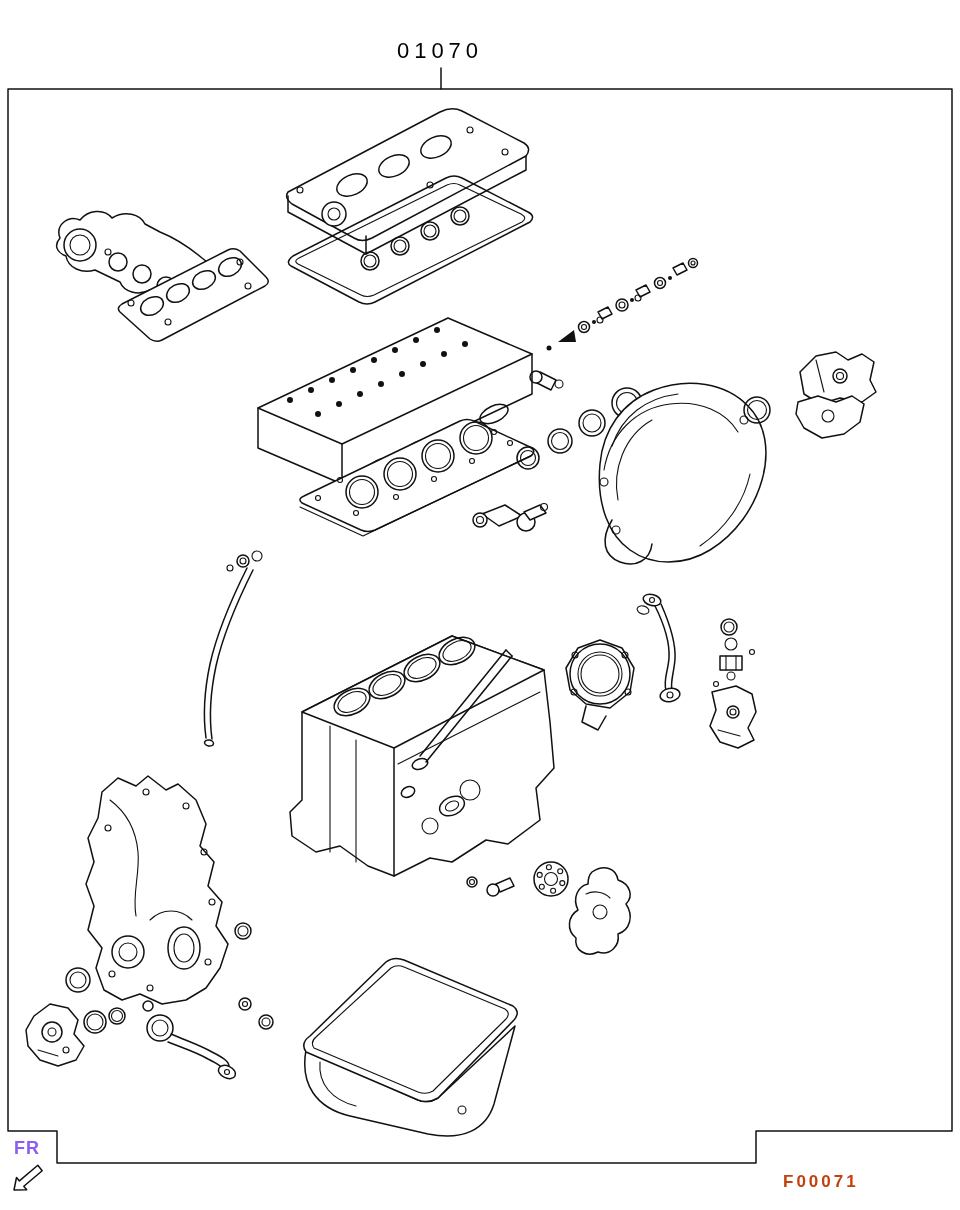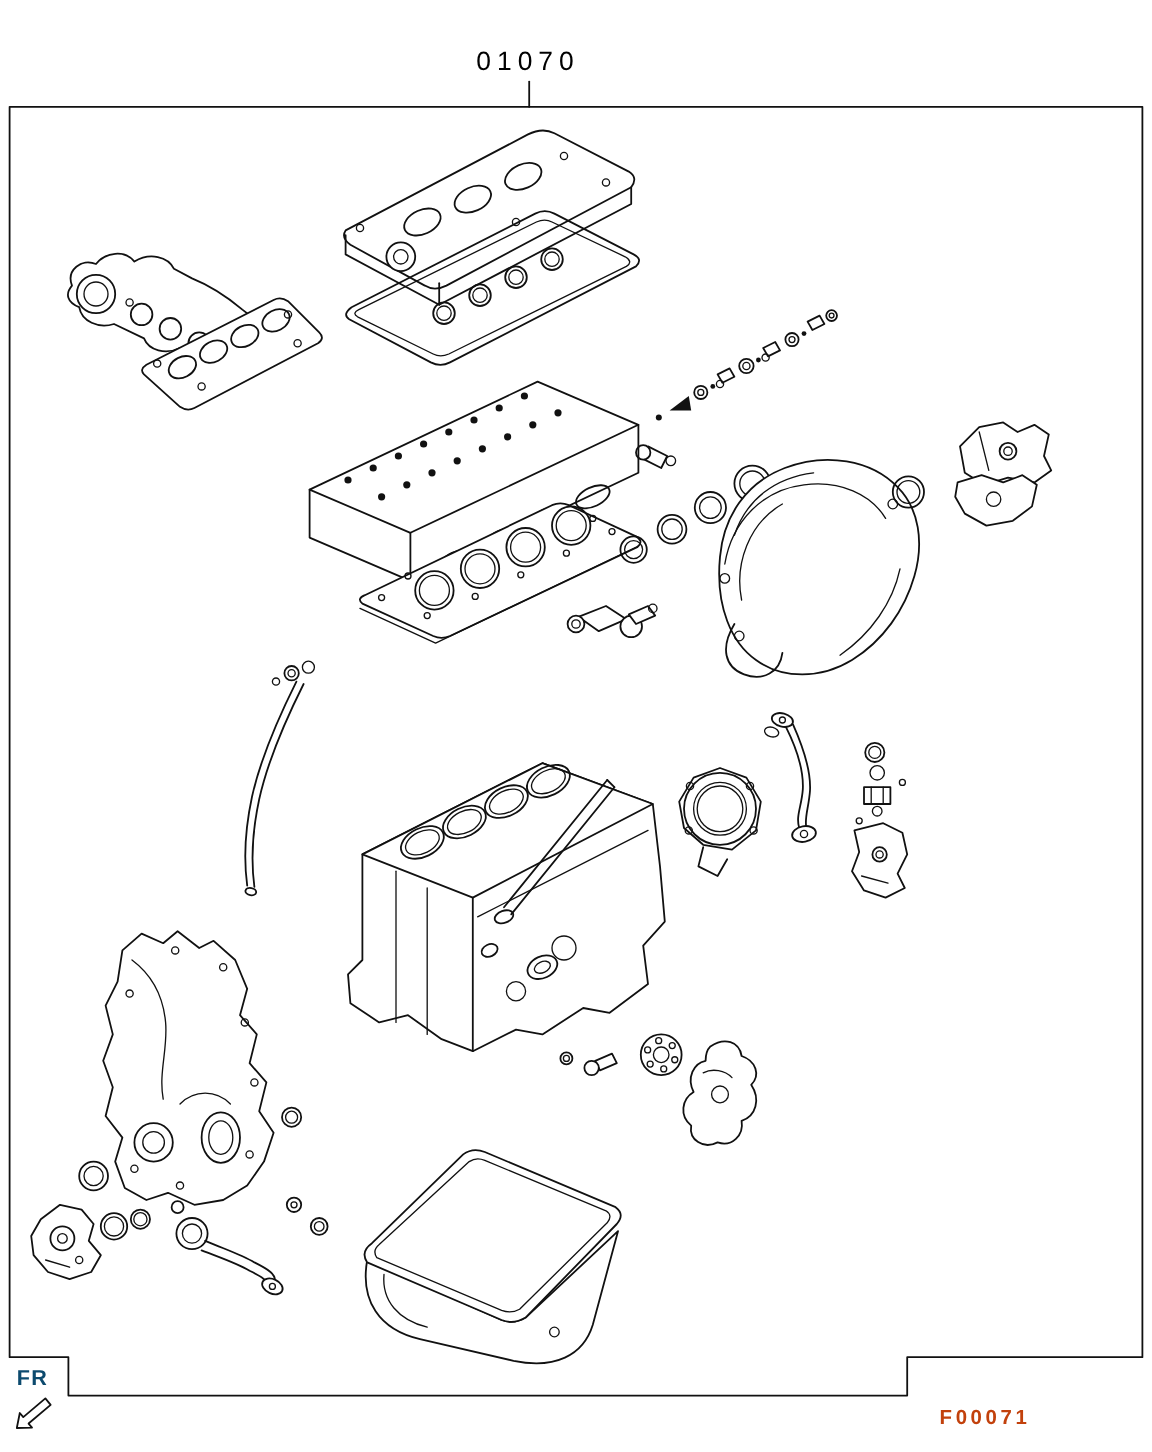--- a/index.html
+++ b/index.html
@@ -12,21 +12,21 @@
     overflow:hidden;
     padding-left:36px;
   }
   .drawing{position:absolute;left:0;top:0;}
   .code-top{
     position:absolute;left:340px;top:38px;width:200px;
     text-align:center;font-size:22px;letter-spacing:5px;color:#000;
   }
   .fr-label{
     position:absolute;left:14px;top:1138px;
-    font-size:18px;font-weight:bold;letter-spacing:1px;color:#0c4a6e;
+    font-size:18px;font-weight:bold;letter-spacing:1px;color:#8b5cf6;
   }
   .fig-num{
     position:absolute;left:783px;top:1172px;
     font-size:17px;font-weight:bold;letter-spacing:3px;color:#c2410c;
   }
   
   .p{fill:#ffffff;stroke:#111111;stroke-width:1.5;stroke-linejoin:round;stroke-linecap:round;}
   .n{fill:none;stroke:#111111;stroke-width:1.5;stroke-linejoin:round;stroke-linecap:round;}
   .t{fill:none;stroke:#111111;stroke-width:1.1;stroke-linejoin:round;stroke-linecap:round;}
   .d{fill:#111111;stroke:none;}

